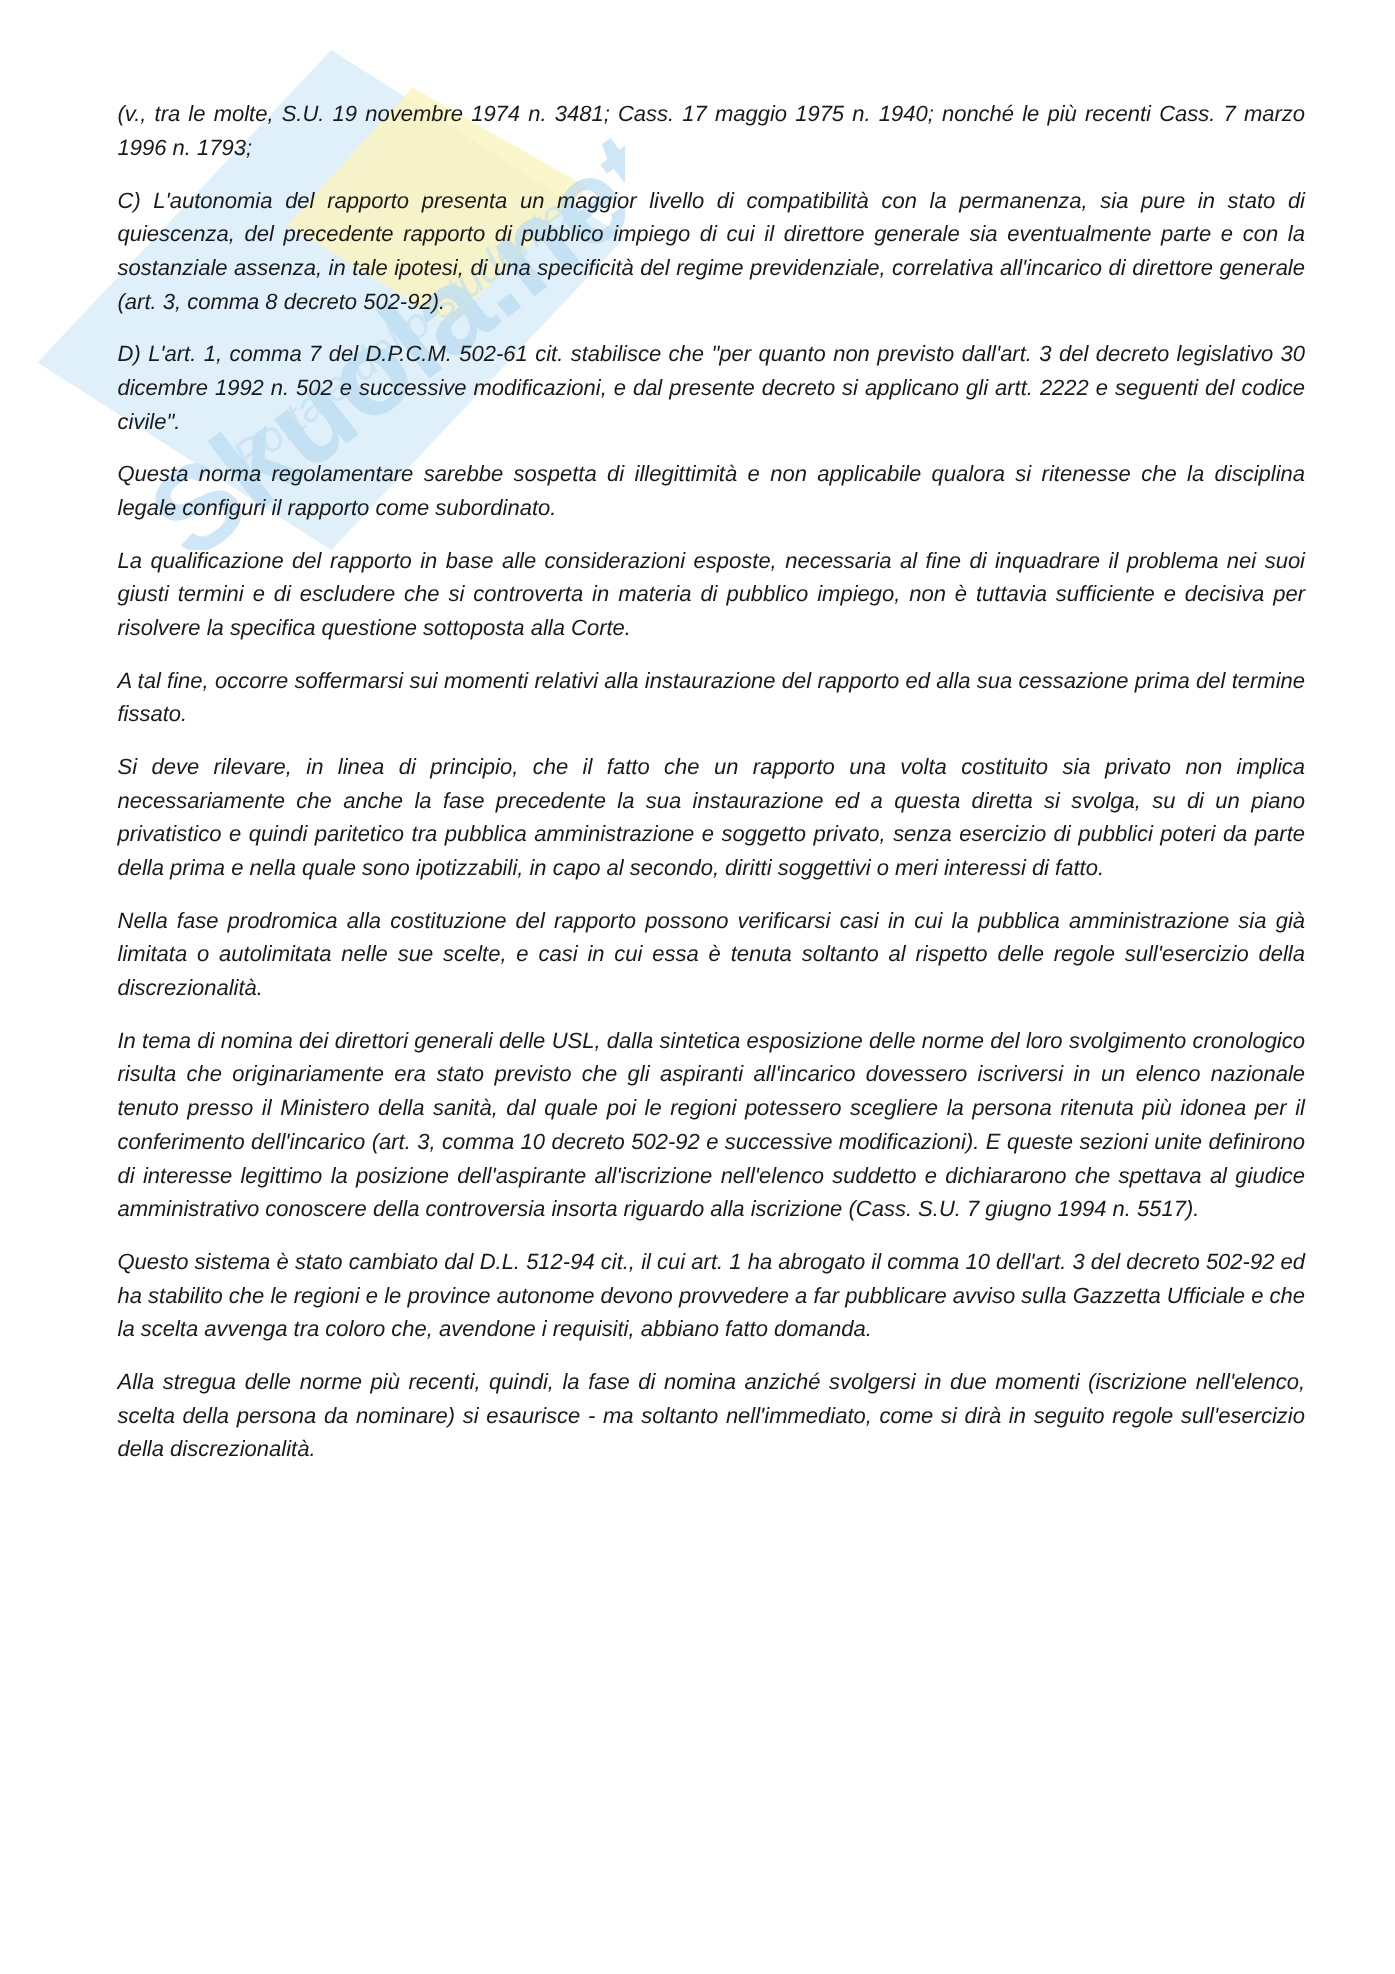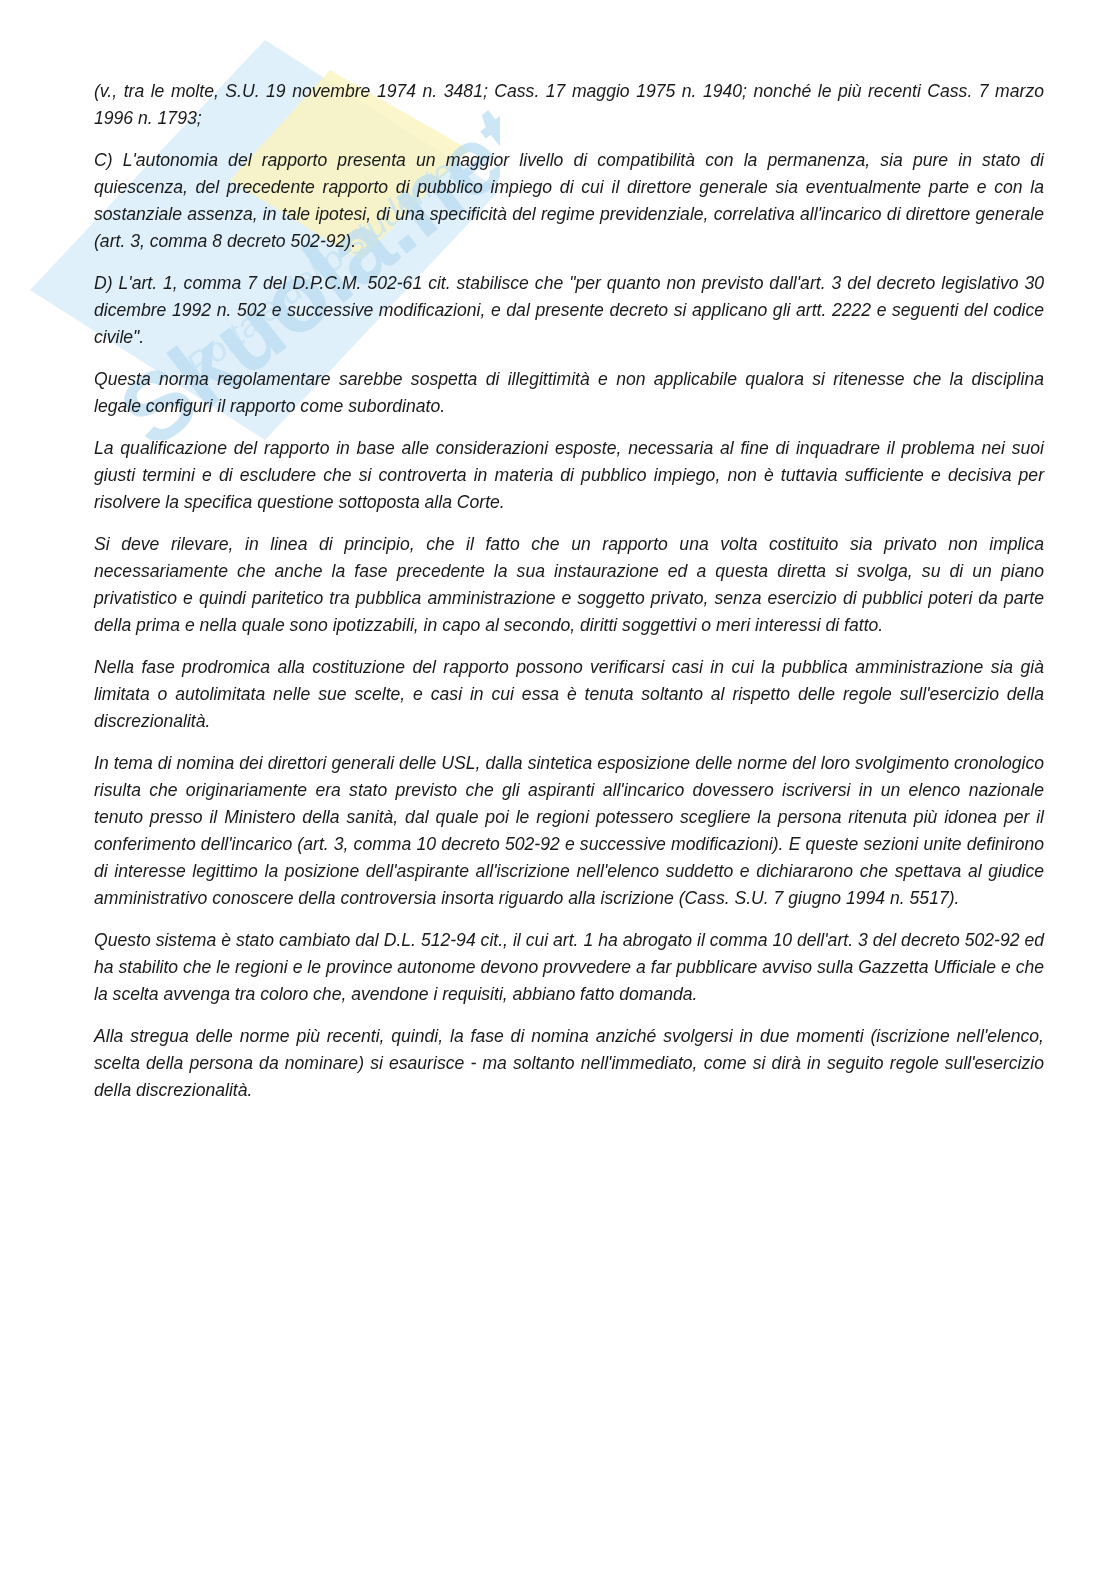--- a/index.html
+++ b/index.html
@@ -51,18 +51,19 @@
   <text x="40" y="330" transform="rotate(-38 200 250)" font-family="Liberation Sans, sans-serif" font-weight="bold" font-size="96" fill="#b9dcf2" opacity="0.7">Skuola.net</text>
   <text x="120" y="300" transform="rotate(-38 200 250)" font-family="Liberation Sans, sans-serif" font-style="italic" font-size="34" fill="#c3e1f4" opacity="0.7">Portale dello studente</text>
 </svg>
 
 <div class="page">
   <p>(v., tra le molte, S.U. 19 novembre 1974 n. 3481; Cass. 17 maggio 1975 n. 1940; nonché le più recenti Cass. 7 marzo 1996 n. 1793;</p>
   <p>C) L'autonomia del rapporto presenta un maggior livello di compatibilità con la permanenza, sia pure in stato di quiescenza, del precedente rapporto di pubblico impiego di cui il direttore generale sia eventualmente parte e con la sostanziale assenza, in tale ipotesi, di una specificità del regime previdenziale, correlativa all'incarico di direttore generale (art. 3, comma 8 decreto 502-92).</p>
   <p>D) L'art. 1, comma 7 del D.P.C.M. 502-61 cit. stabilisce che "per quanto non previsto dall'art. 3 del decreto legislativo 30 dicembre 1992 n. 502 e successive modificazioni, e dal presente decreto si applicano gli artt. 2222 e seguenti del codice civile".</p>
   <p>Questa norma regolamentare sarebbe sospetta di illegittimità e non applicabile qualora si ritenesse che la disciplina legale configuri il rapporto come subordinato.</p>
   <p>La qualificazione del rapporto in base alle considerazioni esposte, necessaria al fine di inquadrare il problema nei suoi giusti termini e di escludere che si controverta in materia di pubblico impiego, non è tuttavia sufficiente e decisiva per risolvere la specifica questione sottoposta alla Corte.</p>
+  <p>A tal fine, occorre soffermarsi sui momenti relativi alla instaurazione del rapporto ed alla sua cessazione prima del termine fissato.</p>
   <p>Si deve rilevare, in linea di principio, che il fatto che un rapporto una volta costituito sia privato non implica necessariamente che anche la fase precedente la sua instaurazione ed a questa diretta si svolga, su di un piano privatistico e quindi paritetico tra pubblica amministrazione e soggetto privato, senza esercizio di pubblici poteri da parte della prima e nella quale sono ipotizzabili, in capo al secondo, diritti soggettivi o meri interessi di fatto.</p>
   <p>Nella fase prodromica alla costituzione del rapporto possono verificarsi casi in cui la pubblica amministrazione sia già limitata o autolimitata nelle sue scelte, e casi in cui essa è tenuta soltanto al rispetto delle regole sull'esercizio della discrezionalità.</p>
   <p>In tema di nomina dei direttori generali delle USL, dalla sintetica esposizione delle norme del loro svolgimento cronologico risulta che originariamente era stato previsto che gli aspiranti all'incarico dovessero iscriversi in un elenco nazionale tenuto presso il Ministero della sanità, dal quale poi le regioni potessero scegliere la persona ritenuta più idonea per il conferimento dell'incarico (art. 3, comma 10 decreto 502-92 e successive modificazioni). E queste sezioni unite definirono di interesse legittimo la posizione dell'aspirante all'iscrizione nell'elenco suddetto e dichiararono che spettava al giudice amministrativo conoscere della controversia insorta riguardo alla iscrizione (Cass. S.U. 7 giugno 1994 n. 5517).</p>
   <p>Questo sistema è stato cambiato dal D.L. 512-94 cit., il cui art. 1 ha abrogato il comma 10 dell'art. 3 del decreto 502-92 ed ha stabilito che le regioni e le province autonome devono provvedere a far pubblicare avviso sulla Gazzetta Ufficiale e che la scelta avvenga tra coloro che, avendone i requisiti, abbiano fatto domanda.</p>
   <p>Alla stregua delle norme più recenti, quindi, la fase di nomina anziché svolgersi in due momenti (iscrizione nell'elenco, scelta della persona da nominare) si esaurisce - ma soltanto nell'immediato, come si dirà in seguito regole sull'esercizio della discrezionalità.</p>
 </div>
 
 </body></html>

